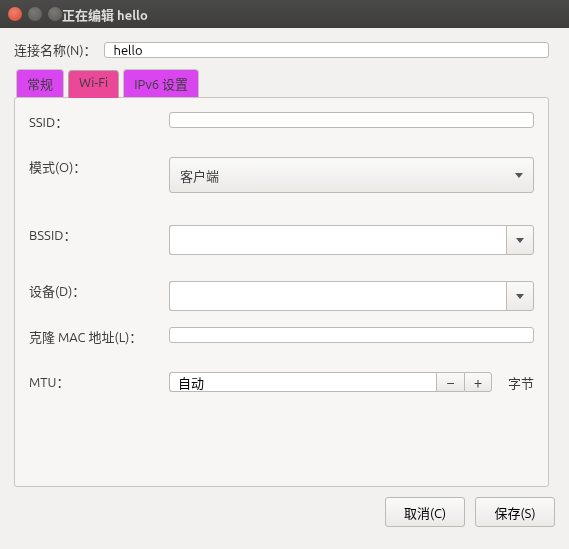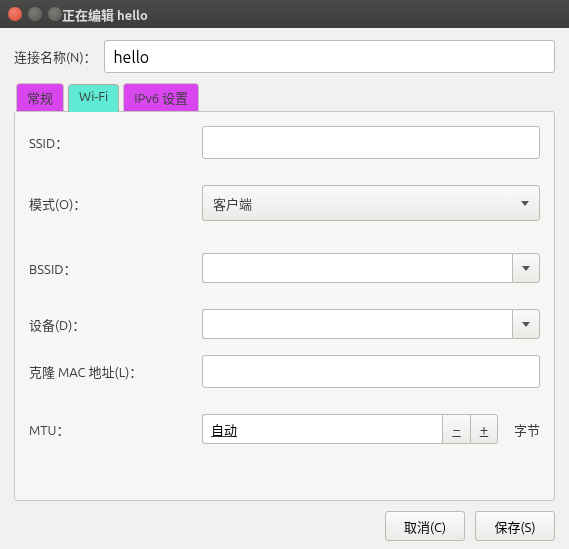--- a/index.html
+++ b/index.html
@@ -20,72 +20,71 @@
   gap: 0;
 }
 .window-btns { display: flex; gap: 6px; }
 .wbtn {
   width: 14px; height: 14px; border-radius: 50%;
   display: inline-block;
 }
 .wbtn.close { background: radial-gradient(circle at 40% 35%, #f08070, #d9492b); }
 .wbtn.min, .wbtn.max { background: radial-gradient(circle at 40% 35%, #7a7976, #5a5956); }
 .title-text { color: #ddd; font-weight: bold; font-size: 13px; }
-.content { padding: 12px 14px 0 14px; }
+.content { padding: 12px 20px 0 14px; }
 .row {
   display: flex;
   align-items: center;
   margin-bottom: 10px;
 }
 .conn-label { margin-right: 8px; }
 .text-input {
   flex: 1;
-  height: 33px;
+  height: 16px;
   background: #fff;
   border: 1px solid #bdb9b4;
   border-radius: 3px;
   padding: 0 8px;
   font-family: inherit;
-  font-size: 16px;
+  font-size: 13px;
 }
 .notebook {
   margin-top: 4px;
 }
 .tabs {
   display: flex;
   gap: 4px;
   padding-left: 2px;
 }
 .tab {
   padding: 4px 10px;
   background: #d946ef;
   border: 1px solid #c8c4c0;
   border-bottom: none;
   border-radius: 4px 4px 0 0;
   cursor: pointer;
   font-size: 13px;
 }
 .tab.active {
-  background: #5eead4;
+  background: #ec4899;
   border-color: #b0aaa4;
   position: relative;
   top: 1px;
 }
 .tab-panel {
   border: 1px solid #c8c4c0;
   border-radius: 3px;
   background: #f7f6f5;
   padding: 14px 14px 14px 14px;
   min-height: 390px;
 }
 .form-row {
   display: flex;
-  align-items: center;
+  align-items: flex-start;
   margin-bottom: 16px;
-  gap: 33px;
 }
 .form-row.gap-lg { margin-bottom: 26px; }
 .fld-label {
   width: 140px;
   text-align: left;
 }
 .fld-ctrl { flex: 1; display: flex; align-items: center; gap: 8px; }
 .combo {
   flex: 1;
   height: 36px;
@@ -133,22 +132,21 @@
 }
 .entry-combo .drop-btn .caret {
   width: 0; height: 0;
   border-left: 4px solid transparent;
   border-right: 4px solid transparent;
   border-top: 5px solid #555;
 }
 .spin-group {
   flex: 1;
   display: flex;
-  height: 30px;
-  text-decoration: underline;
+  height: 20px;
 }
 .spin-group input {
   flex: 1;
   background: #fff;
   border: 1px solid #bdb9b4;
   border-right: none;
   border-radius: 3px 0 0 3px;
   padding: 0 8px;
   font-family: inherit;
   font-size: 13px;

